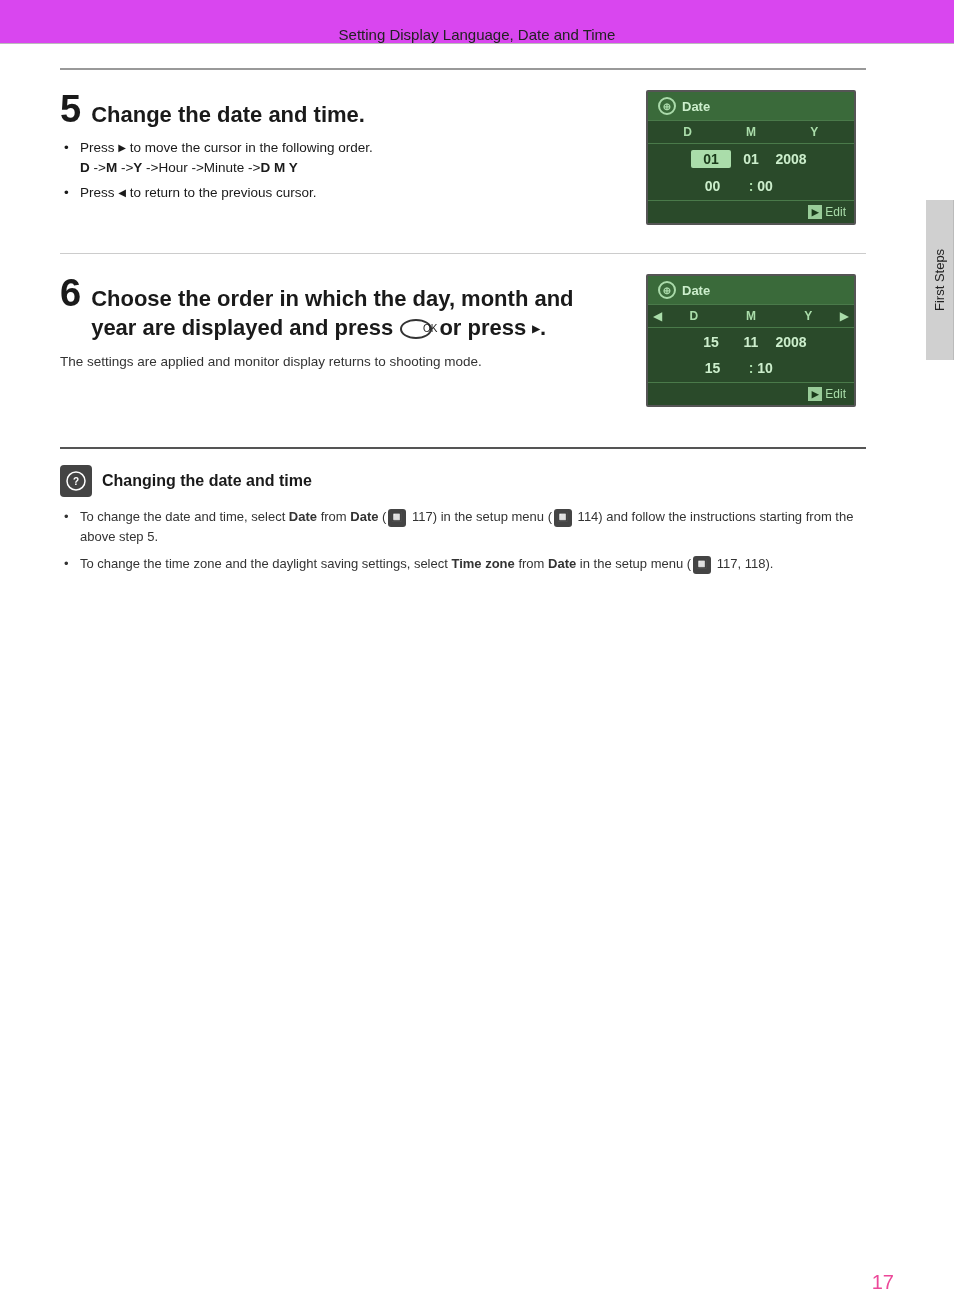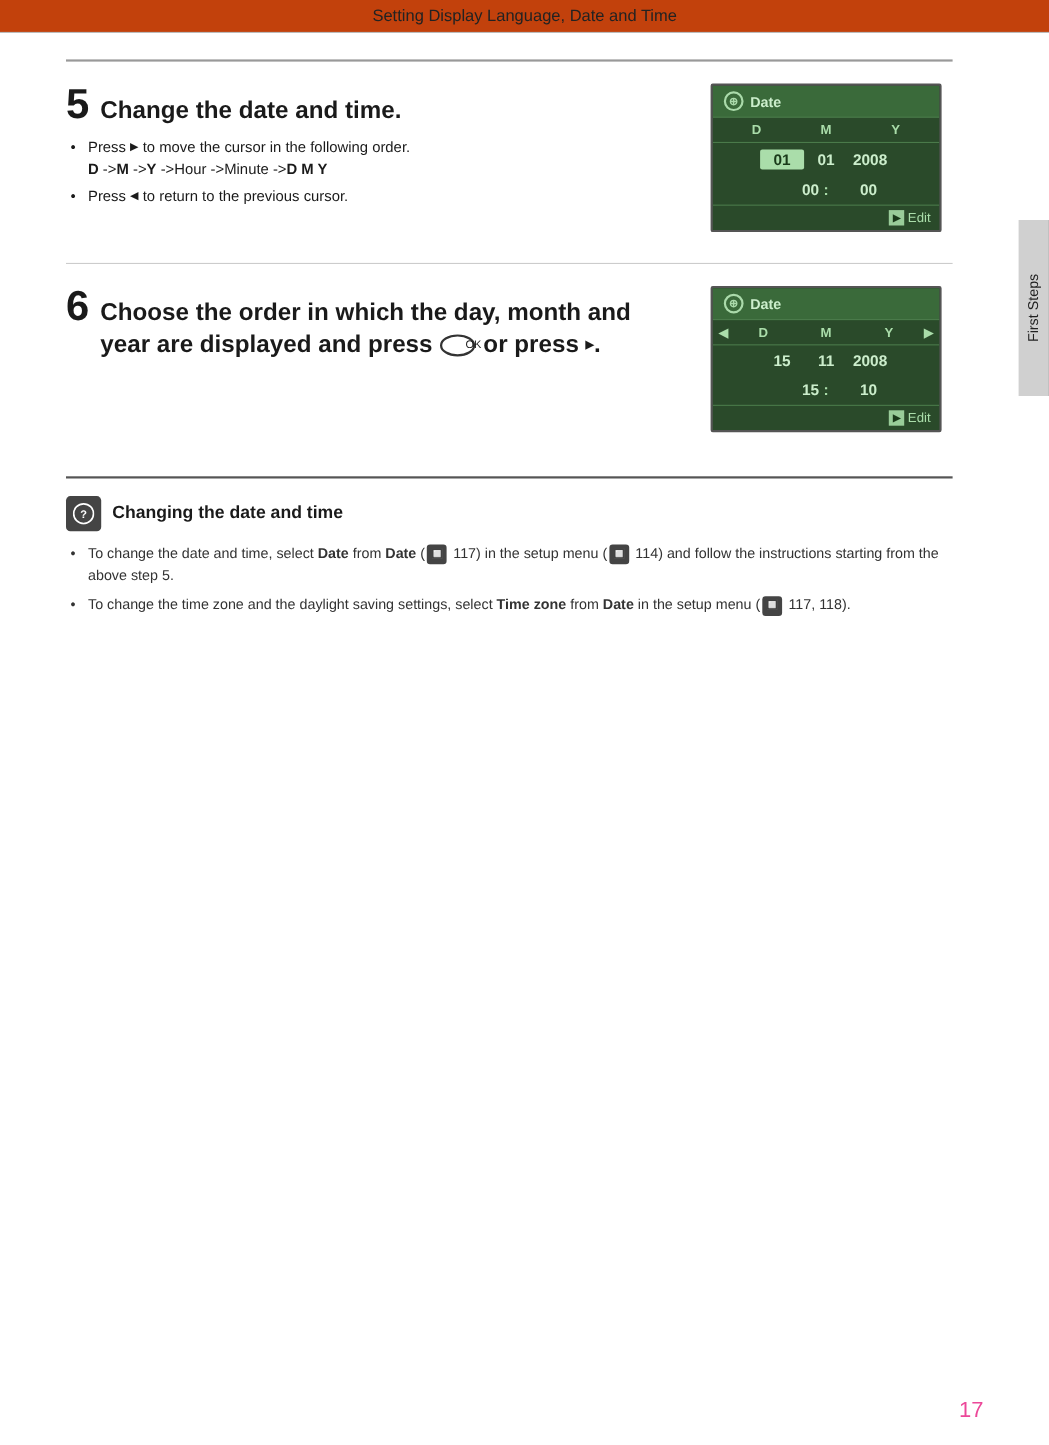--- a/index.html
+++ b/index.html
@@ -8,24 +8,24 @@
       min-height: 1314px;
       background: #ffffff;
       font-family: Arial, Helvetica, sans-serif;
       font-size: 14px;
       color: #1a1a1a;
       position: relative;
     }
 
     
     .page-header {
-      background: #c2410c;
-      height: 30px;
-      display: flex;
-      align-items: center;
+      background: #d946ef;
+      height: 44px;
+      display: flex;
+      align-items: flex-end;
       justify-content: center;
       border-bottom: 1px solid #bbb;
     }
     .page-header-title {
       font-size: 15px;
       color: #222;
       font-weight: normal;
     }
 
     
@@ -220,21 +220,21 @@
       align-items: center;
       padding: 4px 8px 6px 8px;
       gap: 4px;
     }
 
     .lcd-time-cell {
       color: #cceecc;
       font-size: 14px;
       font-weight: bold;
       width: 40px;
-      text-align: right;
+      text-align: left;
     }
 
     .lcd-footer {
       display: flex;
       justify-content: flex-end;
       align-items: center;
       padding: 4px 8px;
       border-top: 1px solid #4a7a4a;
     }
 
@@ -448,20 +448,21 @@
     <div class="step-left">
       <div class="step-heading">
         <span class="step-number">6</span>
         <div style="display:flex; flex-direction:column;">
           <span class="step-title-multi">Choose the order in which the day, month and</span>
           <span class="step-title-multi">
             year are displayed and press <span class="ok-button">OK</span> or press <span class="inline-arrow tri-right"></span>.
           </span>
         </div>
       </div>
+      <p class="step-body">The settings are applied and monitor display returns to shooting mode.</p>
     </div>
     <div class="step-right">
       <div class="lcd-screen">
         <div class="lcd-header">
           <div class="lcd-header-icon">⊕</div>
           <span class="lcd-header-text">Date</span>
         </div>
         <div class="lcd-nav-row">
           <span class="lcd-arrow">◀</span>
           <div style="display:flex; justify-content: space-around; flex:1;">

